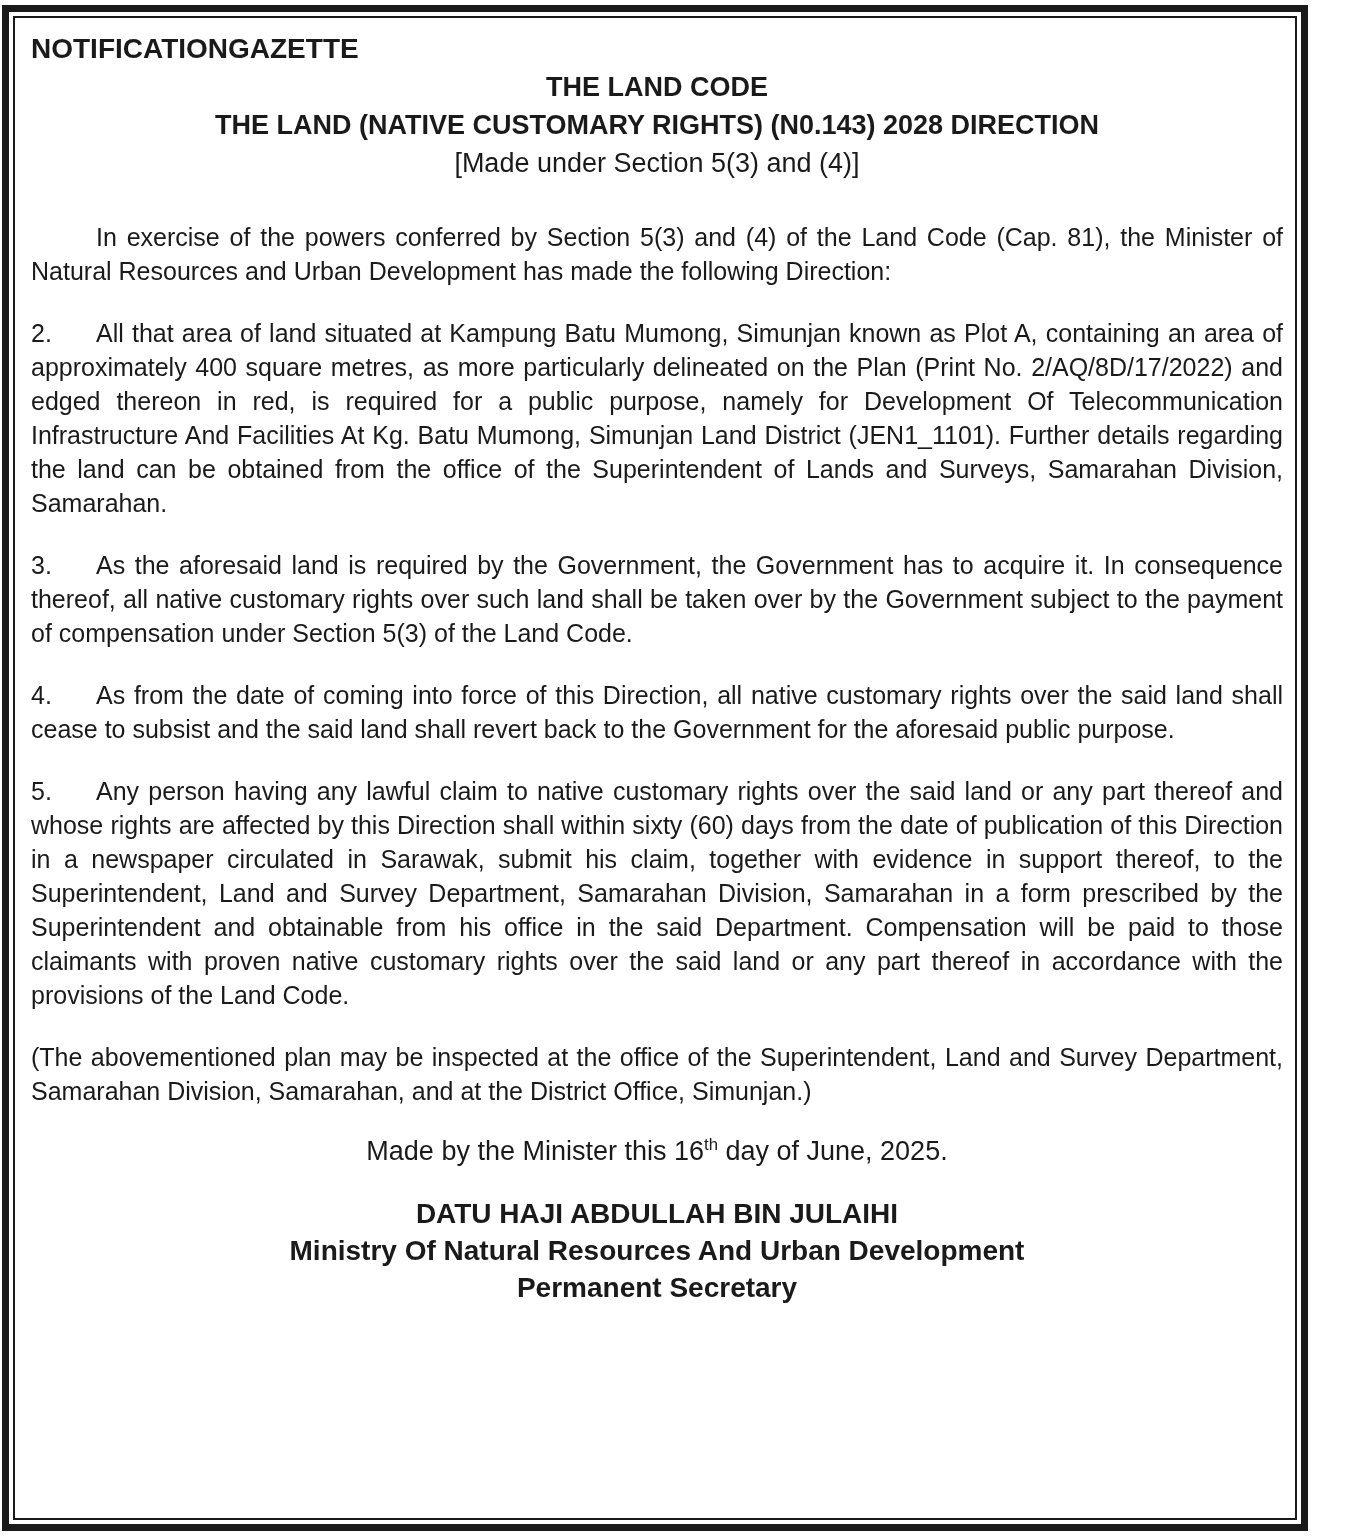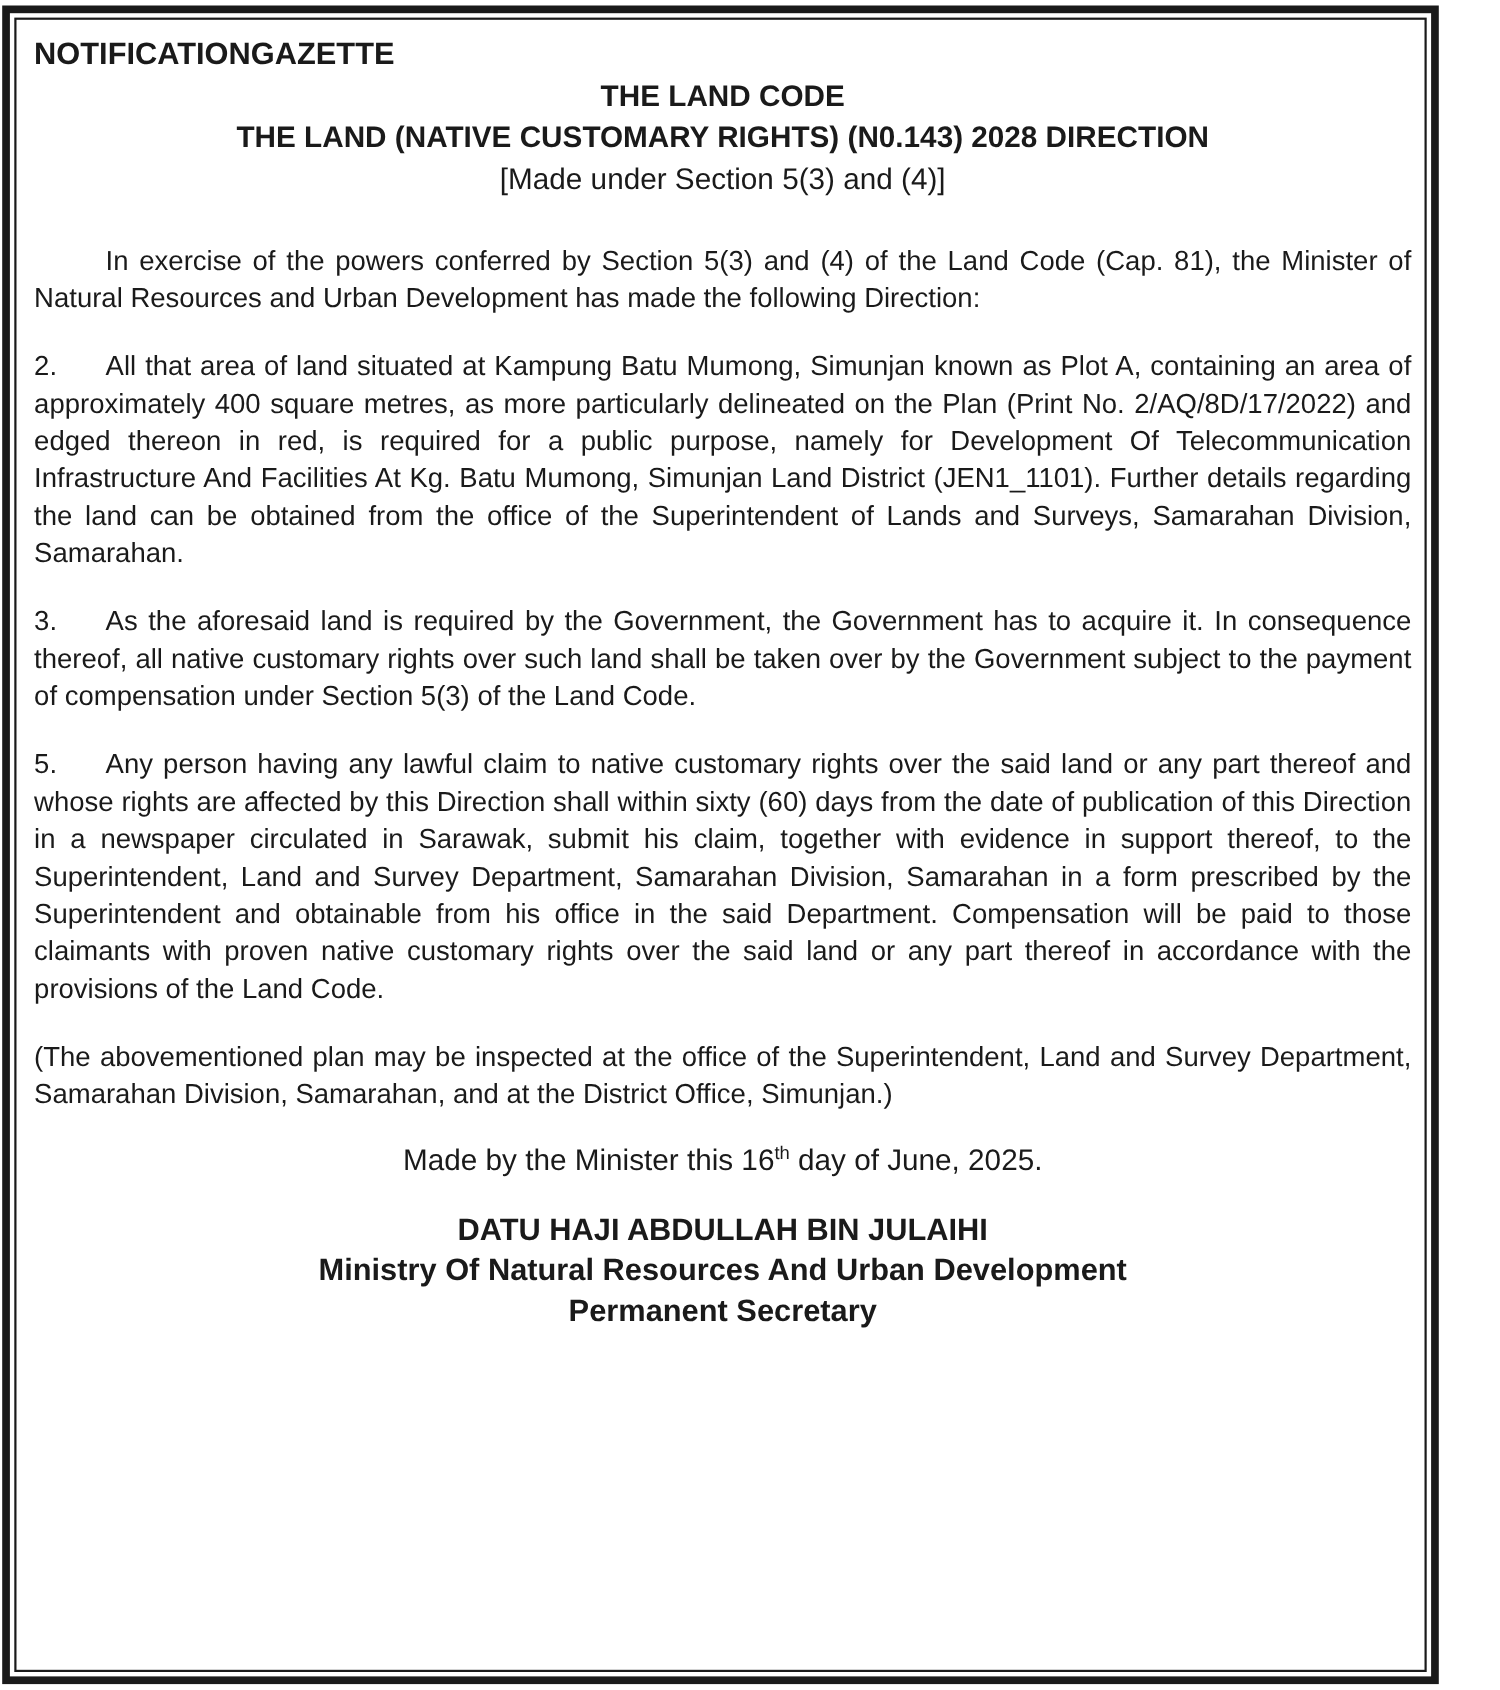--- a/index.html
+++ b/index.html
@@ -102,20 +102,21 @@
     <div class="title-line">THE LAND (NATIVE CUSTOMARY RIGHTS) (N0.143) 2028 DIRECTION</div>
     <div class="subtitle-line">[Made under Section 5(3) and (4)]</div>
 
     <p class="para intro">In exercise of the powers conferred by Section 5(3) and (4) of the Land Code (Cap. 81), the Minister of Natural Resources and Urban Development has made the following Direction:</p>
 
 
     <p class="para"><span class="clause-num">2.</span><span>All that area of land situated at Kampung Batu Mumong, Simunjan known as Plot A, containing an area of approximately 400 square metres, as more particularly delineated on the Plan (Print No. 2/AQ/8D/17/2022) and edged thereon in red, is required for a public purpose, namely for Development Of Telecommunication Infrastructure And Facilities At Kg. Batu Mumong, Simunjan Land District (JEN1_1101). Further details regarding the land can be obtained from the office of the Superintendent of Lands and Surveys, Samarahan Division, Samarahan.</span></p>
 
     <p class="para"><span class="clause-num">3.</span><span>As the aforesaid land is required by the Government, the Government has to acquire it. In consequence thereof, all native customary rights over such land shall be taken over by the Government subject to the payment of compensation under Section 5(3) of the Land Code.</span></p>
 
+    <p class="para"><span class="clause-num">4.</span><span>As from the date of coming into force of this Direction, all native customary rights over the said land shall cease to subsist and the said land shall revert back to the Government for the aforesaid public purpose.</span></p>
 
     <p class="para"><span class="clause-num">5.</span><span>Any person having any lawful claim to native customary rights over the said land or any part thereof and whose rights are affected by this Direction shall within sixty (60) days from the date of publication of this Direction in a newspaper circulated in Sarawak, submit his claim, together with evidence in support thereof, to the Superintendent, Land and Survey Department, Samarahan Division, Samarahan in a form prescribed  by  the Superintendent and obtainable from his office in the said Department. Compensation will be paid to those claimants with proven native customary rights over the said land or any part thereof in accordance with the provisions of the Land Code.</span></p>
 
     <p class="para">(The abovementioned plan may be inspected at  the office of the Superintendent, Land and Survey Department, Samarahan Division, Samarahan, and at the District Office, Simunjan.)</p>
 
     <p class="para made-by"><span>Made by the Minister this 16</span><sup>th</sup><span> day of June, 2025.</span></p>
 
     <div class="signature-block">
       <div>DATU HAJI ABDULLAH BIN JULAIHI</div>
       <div>Ministry Of Natural Resources And Urban Development</div>

